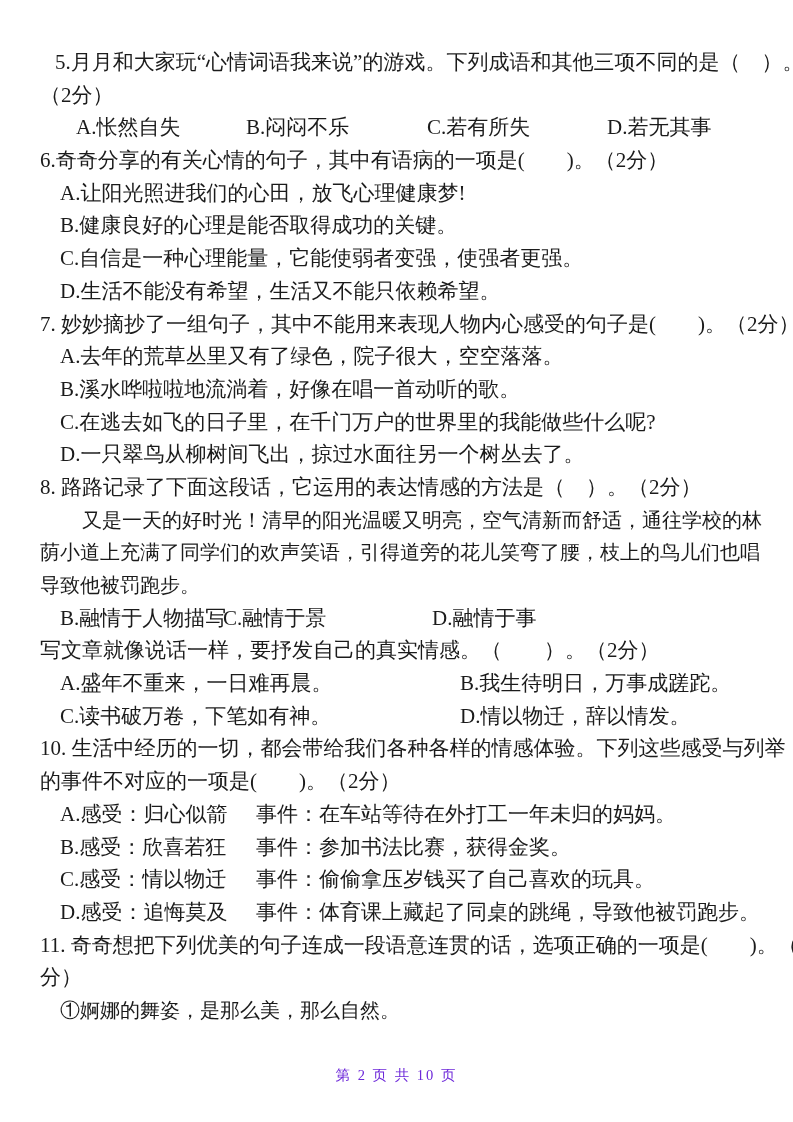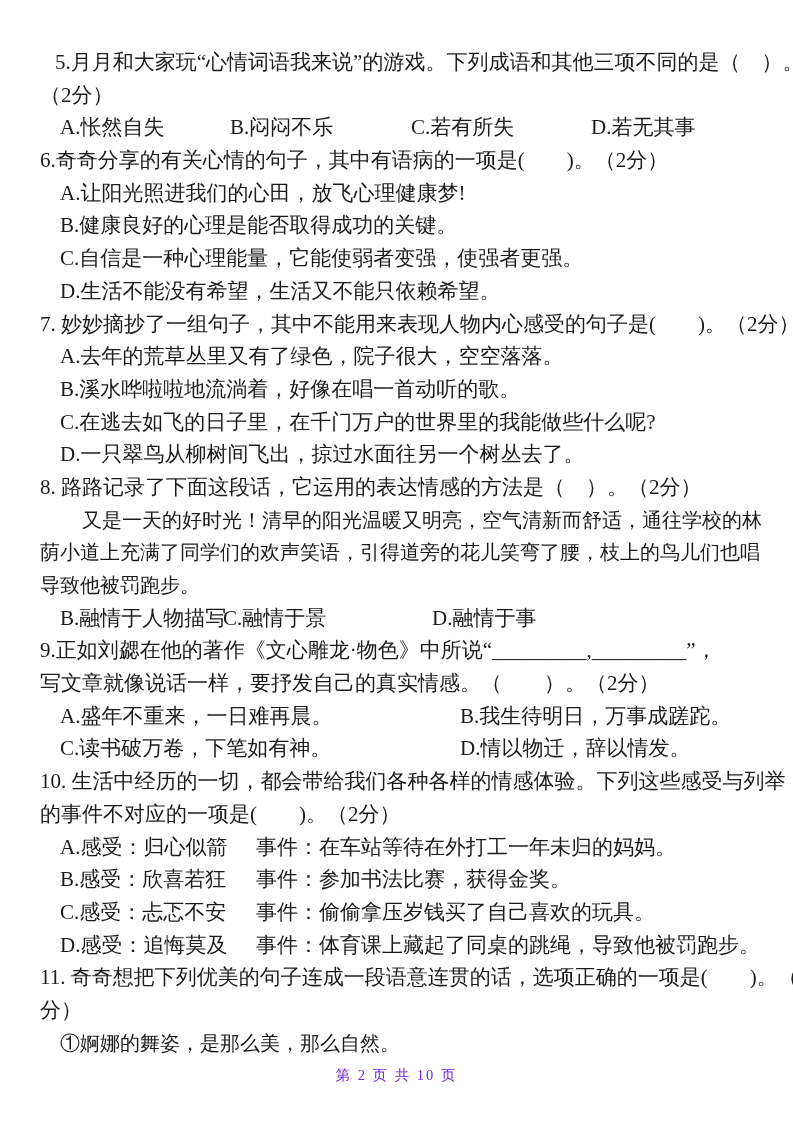--- a/index.html
+++ b/index.html
@@ -18,21 +18,21 @@
     font-size: 21px;
   }
   .line {
     line-height: 32.7px;
     height: 32.7px;
     white-space: nowrap;
   }
   .q5-indent { padding-left: 15px; }
   .opt-line { padding-left: 20px; }
   .opts-flex { display: flex; padding-left: 20px; }
-  .q5-opts span:nth-child(1) { width: 170px; }
+  .q5-opts span:nth-child(1) { width: 170px; margin-left: 16px; }
   .q5-opts span:nth-child(2) { width: 181px; }
   .q5-opts span:nth-child(3) { width: 180px; }
   .q8-opts span:nth-child(1) { width: 163px; }
   .q8-opts span:nth-child(2) { width: 209px; }
   .q8-opts span:nth-child(3) { width: 153px; }
   .two-col { display: grid; grid-template-columns: 400px auto; padding-left: 20px; }
   .pair .feeling { display: inline-block; width: 196px; }
   .kai { font-size: 20px; }
   .passage-first { padding-left: 42px; text-align: center; }
   .circled { padding-left: 20px; }
@@ -86,21 +86,20 @@
       <div class="line kai">荫小道上充满了同学们的欢声笑语，引得道旁的花儿笑弯了腰，枝上的鸟儿们也唱</div>
       <div class="line kai">导致他被罚跑步。</div>
       <div class="line opts-flex q8-opts">
         <span>B.融情于人物描写</span>
         <span>C.融情于景</span>
         <span>D.融情于事</span>
       </div>
     </section>
 
     <section>
-      <div class="line">9.正如刘勰在他的著作《文心雕龙·物色》中所说“_________,_________”，</div>
       <div class="line">写文章就像说话一样，要抒发自己的真实情感。（　　）。（2分）</div>
       <div class="line two-col">
         <span>A.盛年不重来，一日难再晨。</span>
         <span>B.我生待明日，万事成蹉跎。</span>
       </div>
       <div class="line two-col">
         <span>C.读书破万卷，下笔如有神。</span>
         <span>D.情以物迁，辞以情发。</span>
       </div>
     </section>
@@ -108,21 +107,21 @@
     <section>
       <div class="line">10. 生活中经历的一切，都会带给我们各种各样的情感体验。下列这些感受与列举</div>
       <div class="line">的事件不对应的一项是(　　)。（2分）</div>
       <div class="line opt-line pair">
         <span class="feeling">A.感受：归心似箭</span><span>事件：在车站等待在外打工一年未归的妈妈。</span>
       </div>
       <div class="line opt-line pair">
         <span class="feeling">B.感受：欣喜若狂</span><span>事件：参加书法比赛，获得金奖。</span>
       </div>
       <div class="line opt-line pair">
-        <span class="feeling">C.感受：忐忑不安</span><span>事件：偷偷拿压岁钱买了自己喜欢的玩具。</span>
+        <span class="feeling">C.感受：情以物迁</span><span>事件：偷偷拿压岁钱买了自己喜欢的玩具。</span>
       </div>
       <div class="line opt-line pair">
         <span class="feeling">D.感受：追悔莫及</span><span>事件：体育课上藏起了同桌的跳绳，导致他被罚跑步。</span>
       </div>
     </section>
 
     <section>
       <div class="line">11. 奇奇想把下列优美的句子连成一段语意连贯的话，选项正确的一项是(　　)。（2</div>
       <div class="line">分）</div>
       <div class="line kai circled">①婀娜的舞姿，是那么美，那么自然。</div>

